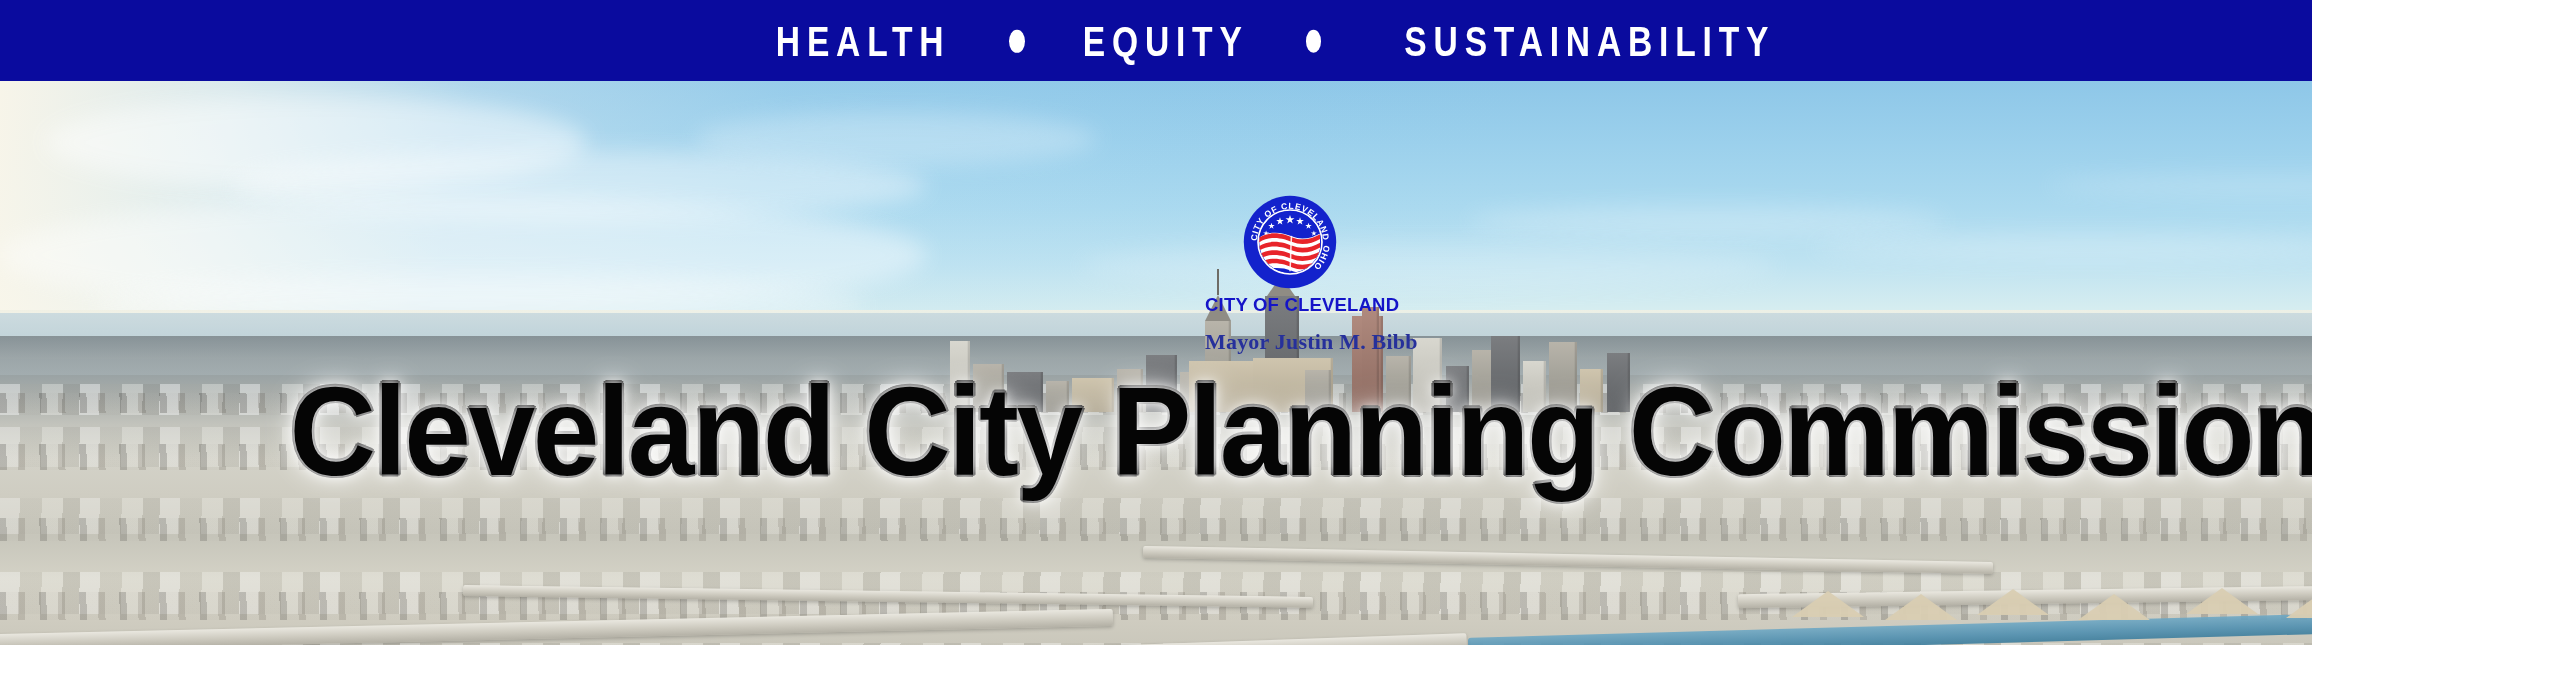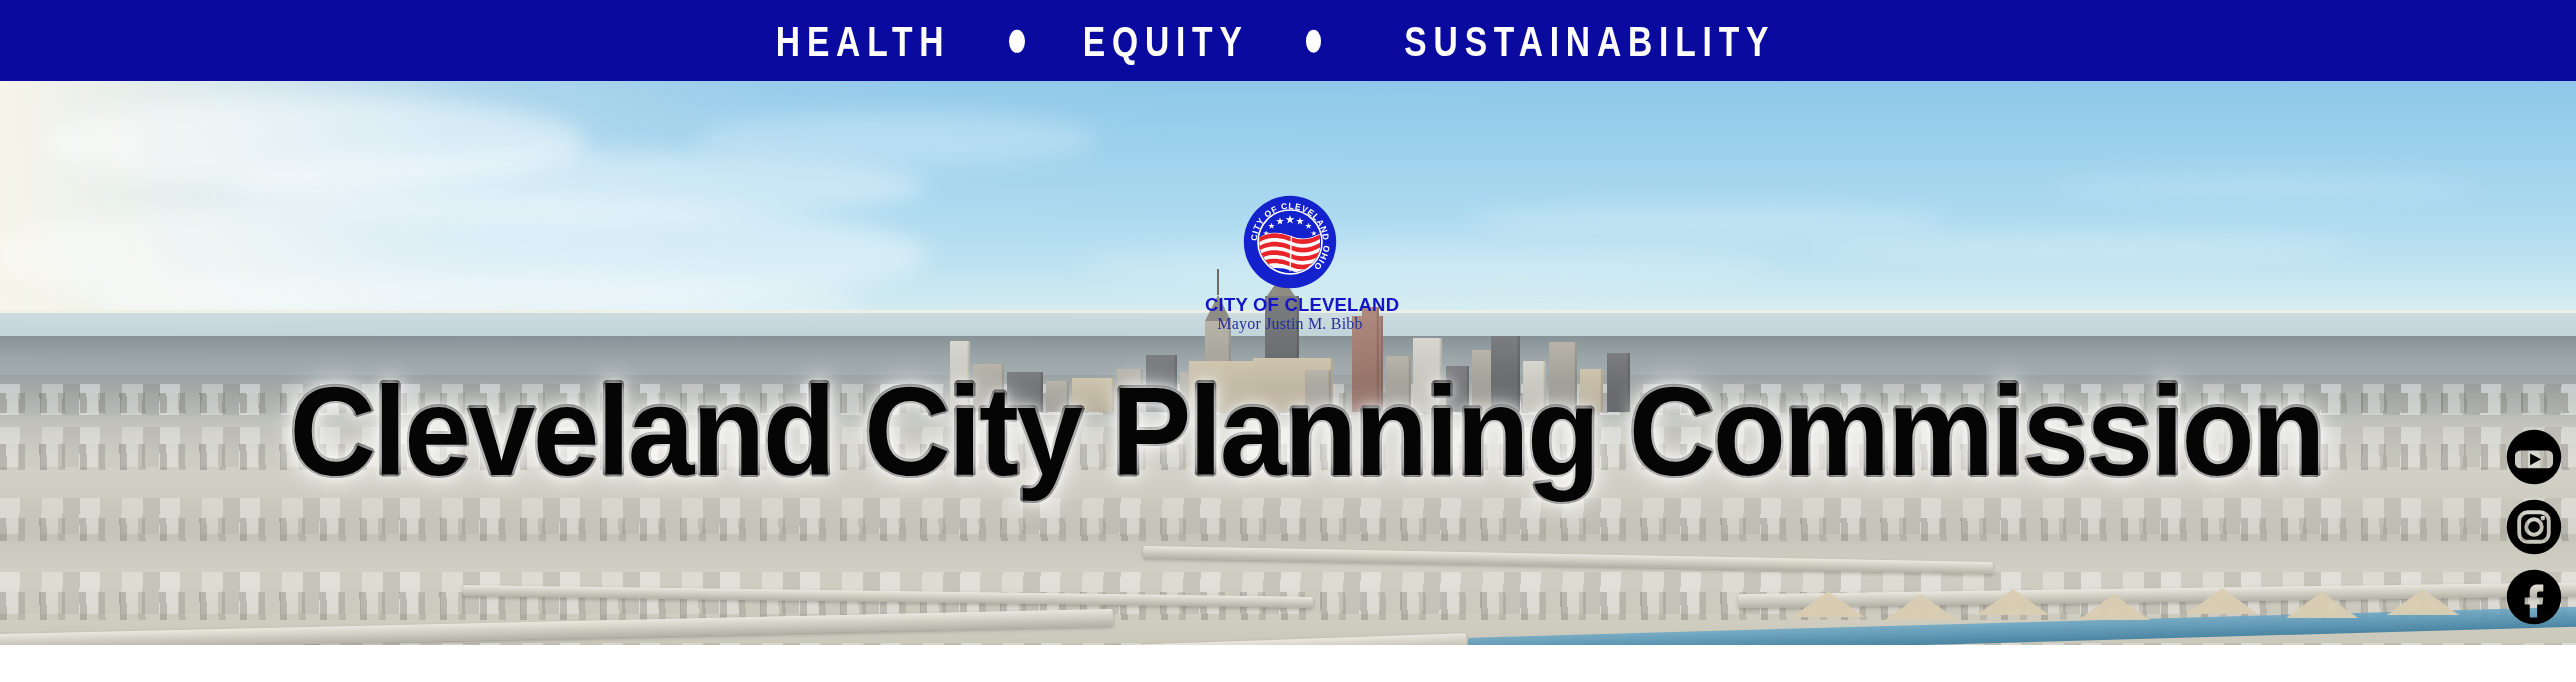--- a/index.html
+++ b/index.html
@@ -7,21 +7,21 @@
     margin: 0;
     padding: 0;
     background: #ffffff;
   }
   body {
     font-family: "Liberation Sans", sans-serif;
   }
 
   .page {
     position: relative;
-    width: 2576px;
+    width: 2312px;
     height: 682px;
     background: #e5e5e5;
     overflow: hidden;
   }
 
   
   .tagline-bar {
     position: absolute;
     left: 0; top: 0;
     width: 2576px;
@@ -271,25 +271,25 @@
     margin-top: 6.2px;
     color: #1414C8;
     font-family: "Liberation Sans", sans-serif;
     font-weight: 700;
     font-size: 18.5px;
     letter-spacing: 0.2px;
     white-space: nowrap;
     line-height: 1.05;
   }
   .logo-mayor {
-    margin-top: 0;
+    margin-top: 14px;
     color: #26309B;
     font-family: "Liberation Serif", serif;
-    font-weight: 400;
-    font-size: 16px;
+    font-weight: 700;
+    font-size: 22px;
     letter-spacing: 0.2px;
     white-space: nowrap;
     line-height: 1.15;
   }
 
   
   .main-title {
     position: absolute;
     left: 0;
     top: 294px;

